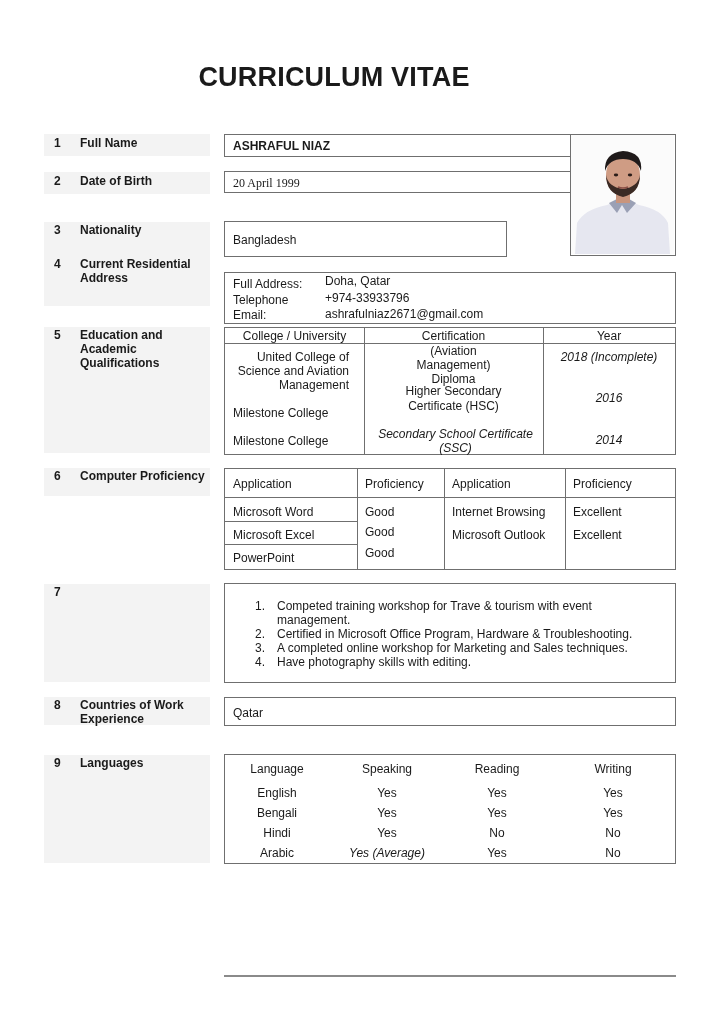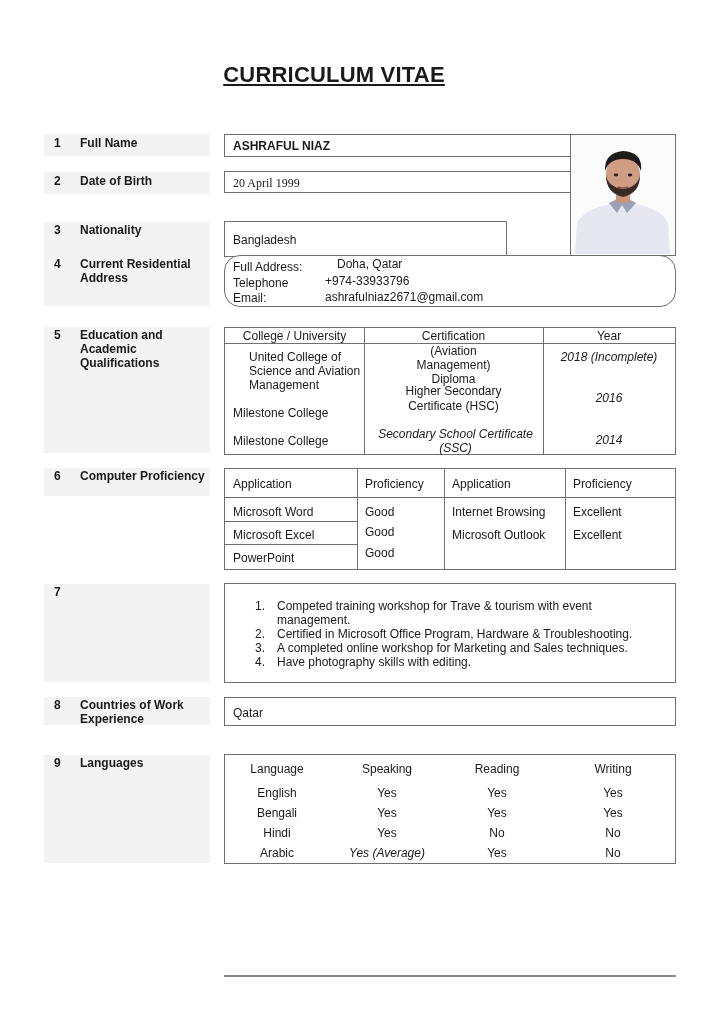--- a/index.html
+++ b/index.html
@@ -1,20 +1,20 @@
 <!DOCTYPE html>
 <html><head>
 <meta charset="utf-8">
 <style>
   html, body { margin: 0; padding: 0; background: #ffffff; }
   body { width: 724px; height: 1024px; position: relative; overflow: hidden;
          font-family: "Liberation Sans", sans-serif; color: #1a1a1a; }
   .abs { position: absolute; }
   .title { left: 0; width: 724px; top: 62px; text-align: center; font-weight: bold;
-           font-size: 22px; letter-spacing: 0.2px; padding-left: 0; text-decoration: underline; }
+           font-size: 27px; letter-spacing: 0.2px; padding-left: 0; }
   .title span { position: relative; left: -28px; }
   .lbl { left: 44px; width: 166px; background: #f3f3f3; font-size: 12px; font-weight: bold; }
   .lbl .num { position: absolute; left: 10px; top: 2px; }
   .lbl .txt { position: absolute; left: 36px; top: 2px; width: 128px; line-height: 14px; }
   .box { border: 1.5px solid #6f6f6f; box-sizing: border-box; font-size: 12px; background: #fff; }
   .t { position: absolute; white-space: nowrap; font-size: 12px; }
   .c { text-align: center; }
   .vline { position: absolute; top: 0; bottom: 0; border-left: 1.2px solid #6f6f6f; }
   .hline { position: absolute; left: 0; right: 0; border-top: 1.2px solid #6f6f6f; }
   .photo { left: 570px; top: 134px; width: 106px; height: 122px; border: 1.5px solid #6f6f6f; box-sizing: border-box; background: #fff; }
@@ -42,23 +42,23 @@
 
 <div class="abs lbl" style="top:222px;height:84px;">
   <span class="num" style="top:1px;">3</span>
   <span class="txt" style="top:1px;">Nationality</span>
   <span class="num" style="top:35px;">4</span>
   <span class="txt" style="top:35px;">Current Residential Address</span>
 </div>
 <div class="abs box" style="left:224px;top:221px;width:283px;height:36px;">
   <span class="t" style="left:8px;top:11px;">Bangladesh</span>
 </div>
-<div class="abs box" style="left:224px;top:255px;width:452px;height:52px;border-radius:16px;">
+<div class="abs box" style="left:224px;top:272px;width:452px;height:52px;">
   <span class="t" style="left:8px;top:4px;">Full Address:</span>
-  <span class="t" style="left:100px;top:1px;margin-left:12px;">Doha, Qatar</span>
+  <span class="t" style="left:100px;top:1px;">Doha, Qatar</span>
   <span class="t" style="left:8px;top:20px;">Telephone</span>
   <span class="t" style="left:100px;top:18px;">+974-33933796</span>
   <span class="t" style="left:8px;top:35px;">Email:</span>
   <span class="t" style="left:100px;top:34px;">ashrafulniaz2671@gmail.com</span>
 </div>
 
 <div class="abs photo">
   <svg width="103" height="119" viewBox="0 0 103 119">
     <rect x="0" y="0" width="103" height="119" fill="#fbfbfb"></rect>
     <path d="M4 119 L6 88 Q14 74 36 70 L46 66 L58 66 L68 70 Q90 74 97 88 L99 119 Z" fill="#e6e7f0"></path>
@@ -78,21 +78,21 @@
   <span class="txt" style="top:1px;">Education and Academic Qualifications</span>
 </div>
 <div class="abs box" style="left:224px;top:327px;width:452px;height:128px;">
   <div class="vline" style="left:139px;"></div>
   <div class="vline" style="left:318px;"></div>
   <div class="hline" style="top:15px;"></div>
   <span class="t c" style="left:0;width:139px;top:1px;">College / University</span>
   <span class="t c" style="left:139px;width:179px;top:1px;">Certification</span>
   <span class="t c" style="left:318px;width:132px;top:1px;">Year</span>
 
-  <span class="t" style="left:24px;top:22px;width:120px;white-space:normal;line-height:14px;">United College of Science and Aviation Management</span>
+  <span class="t" style="left:4px;top:22px;width:120px;white-space:normal;line-height:14px;text-align:right;">United College of Science and Aviation Management</span>
   <span class="t c" style="left:139px;width:179px;top:16px;white-space:normal;line-height:14px;padding:0 30px;box-sizing:border-box;">(Aviation Management) Diploma</span>
   <span class="t c" style="left:318px;width:132px;top:22px;font-style:italic;">2018 (Incomplete)</span>
 
   <span class="t" style="left:8px;top:78px;">Milestone College</span>
   <span class="t c" style="left:139px;width:179px;top:56px;white-space:normal;line-height:15px;padding:0 22px;box-sizing:border-box;">Higher Secondary Certificate (HSC)</span>
   <span class="t c" style="left:318px;width:132px;top:63px;font-style:italic;">2016</span>
 
   <span class="t" style="left:8px;top:106px;">Milestone College</span>
   <span class="t c" style="left:141px;width:179px;top:99px;white-space:normal;line-height:14px;padding:0 8px;box-sizing:border-box;font-style:italic;">Secondary School Certificate (SSC)</span>
   <span class="t c" style="left:318px;width:132px;top:105px;font-style:italic;">2014</span>

